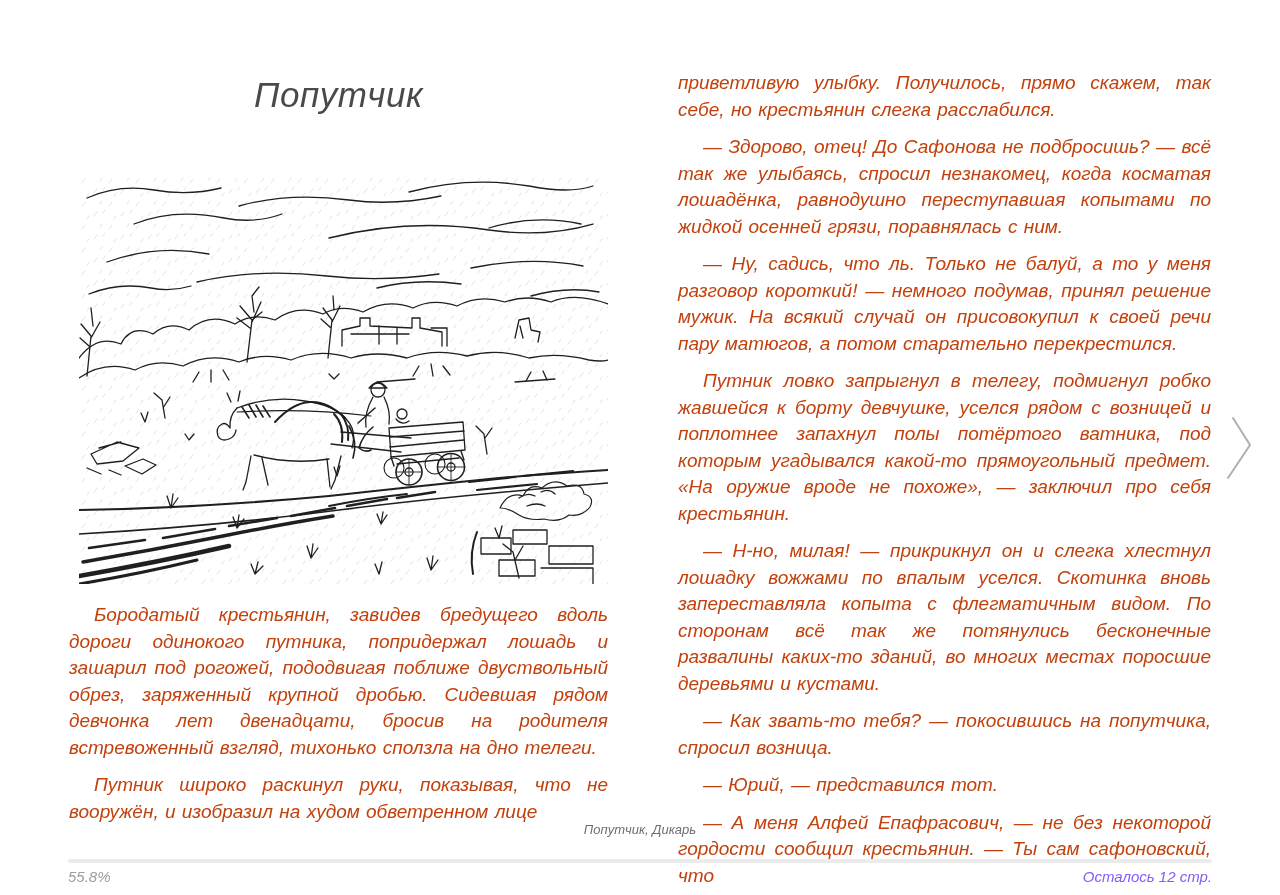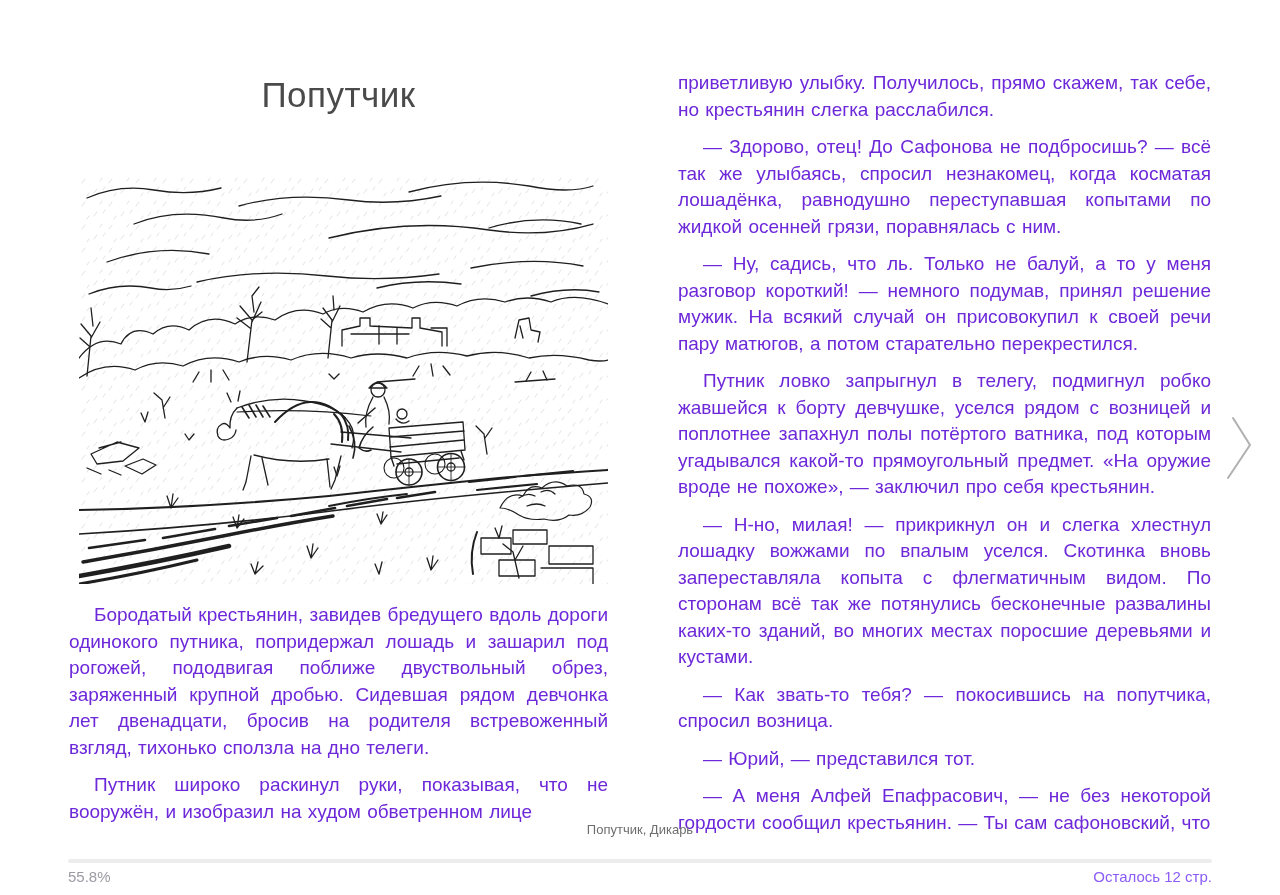--- a/index.html
+++ b/index.html
@@ -1,40 +1,40 @@
 <!DOCTYPE html>
 <html lang="ru"><head>
 <meta charset="utf-8">
 <style>
   html,body{margin:0;padding:0;}
   body{
     width:1280px;height:895px;background:#ffffff;
     font-family:"Liberation Sans","DejaVu Sans",sans-serif;
     overflow:hidden;position:relative;
   }
-  .page{position:relative;width:1280px;height:682px;}
+  .page{position:relative;width:1280px;height:682px;font-style:italic;}
 
   
   .col{position:absolute;top:0;}
   .col-left{left:69px;width:539px;}
   .col-right{left:678px;top:70px;width:533px;}
 
   .chapter-title{
     margin:74px 0 0;text-align:center;
     font-size:35px;font-weight:400;line-height:42px;
     color:#4a4a4a;letter-spacing:.5px;
   }
 
   .illustration{margin:60px 0 0 10px;width:529px;height:408px;display:block;}
   .illustration svg{display:block;width:529px;height:408px;}
 
   .text-block{margin-top:18px;}
   .text-block p{
     margin:0 0 11px;font-size:19px;line-height:26.5px;
-    color:#6d28d9;text-align:justify;text-indent:25px;
+    color:#c2410c;text-align:justify;text-indent:25px;
     word-spacing:1px;
   }
   .text-block p.no-indent{text-indent:0;}
 
   
   .next-page{
     position:absolute;left:1224px;top:414px;width:32px;height:68px;
     cursor:pointer;background:transparent;border:0;padding:0;
   }
 

